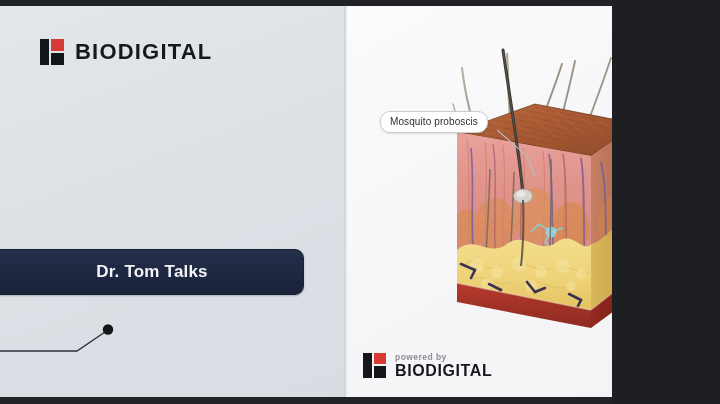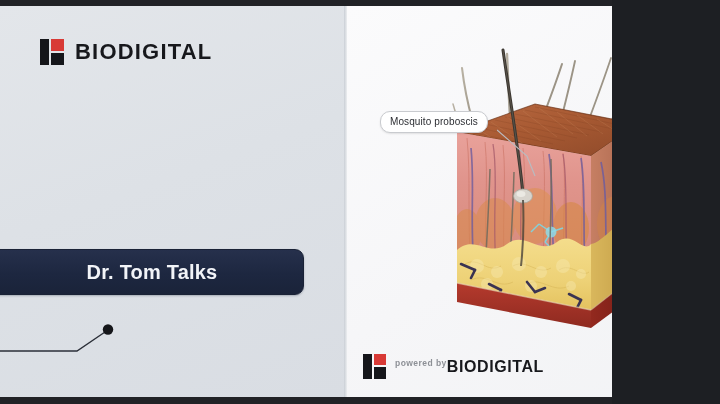--- a/index.html
+++ b/index.html
@@ -50,21 +50,21 @@
   
   .speaker-bar{
     position:absolute;left:-14px;top:243px;width:316px;height:44px;
     background:linear-gradient(180deg,#26304c 0%,#1d2740 55%,#1a2339 100%);
     border-radius:9px;
     box-shadow:0 1px 2px rgba(40,50,70,.30);
     display:flex;align-items:center;justify-content:center;
     border:1px solid #1a2236;
   }
   .speaker-bar span{
-    color:#f2f4f8;font-size:20px;font-weight:700;letter-spacing:.2px;
+    color:#f2f4f8;font-size:17px;font-weight:700;letter-spacing:.2px;
     padding-left:14px;
     text-align:right;
   }
 
   
   .callout-leader{position:absolute;left:0;top:300px;width:150px;height:60px;}
 
   
   .right-panel{
     position:absolute;left:347px;top:6px;width:373px;height:391px;
@@ -88,21 +88,21 @@
 
   
   .powered{
     position:absolute;left:16px;bottom:18px;display:flex;align-items:center;gap:9px;
   }
   .pw-mark{position:relative;width:23px;height:25px;flex:0 0 auto;}
   .pw-mark i{position:absolute;display:block;}
   .pw-bar{left:0;top:0;width:9px;height:25px;background:#15161a;}
   .pw-red{left:11px;top:0;width:12px;height:11px;background:#d83a36;}
   .pw-blk{left:11px;top:13px;width:12px;height:12px;background:#15161a;}
-  .pw-text{display:flex;flex-direction:row;line-height:1;}
+  .pw-text{display:flex;flex-direction:column;line-height:1;}
   .pw-small{font-size:8.5px;color:#8d9096;letter-spacing:.45px;font-weight:600;margin-bottom:2px;}
   .pw-word{font-size:16px;font-weight:700;letter-spacing:.6px;color:#17181c;}
 </style>
 </head>
 <body>
 
 <div class="stage">
 
   <div class="bar-top"></div>
 

